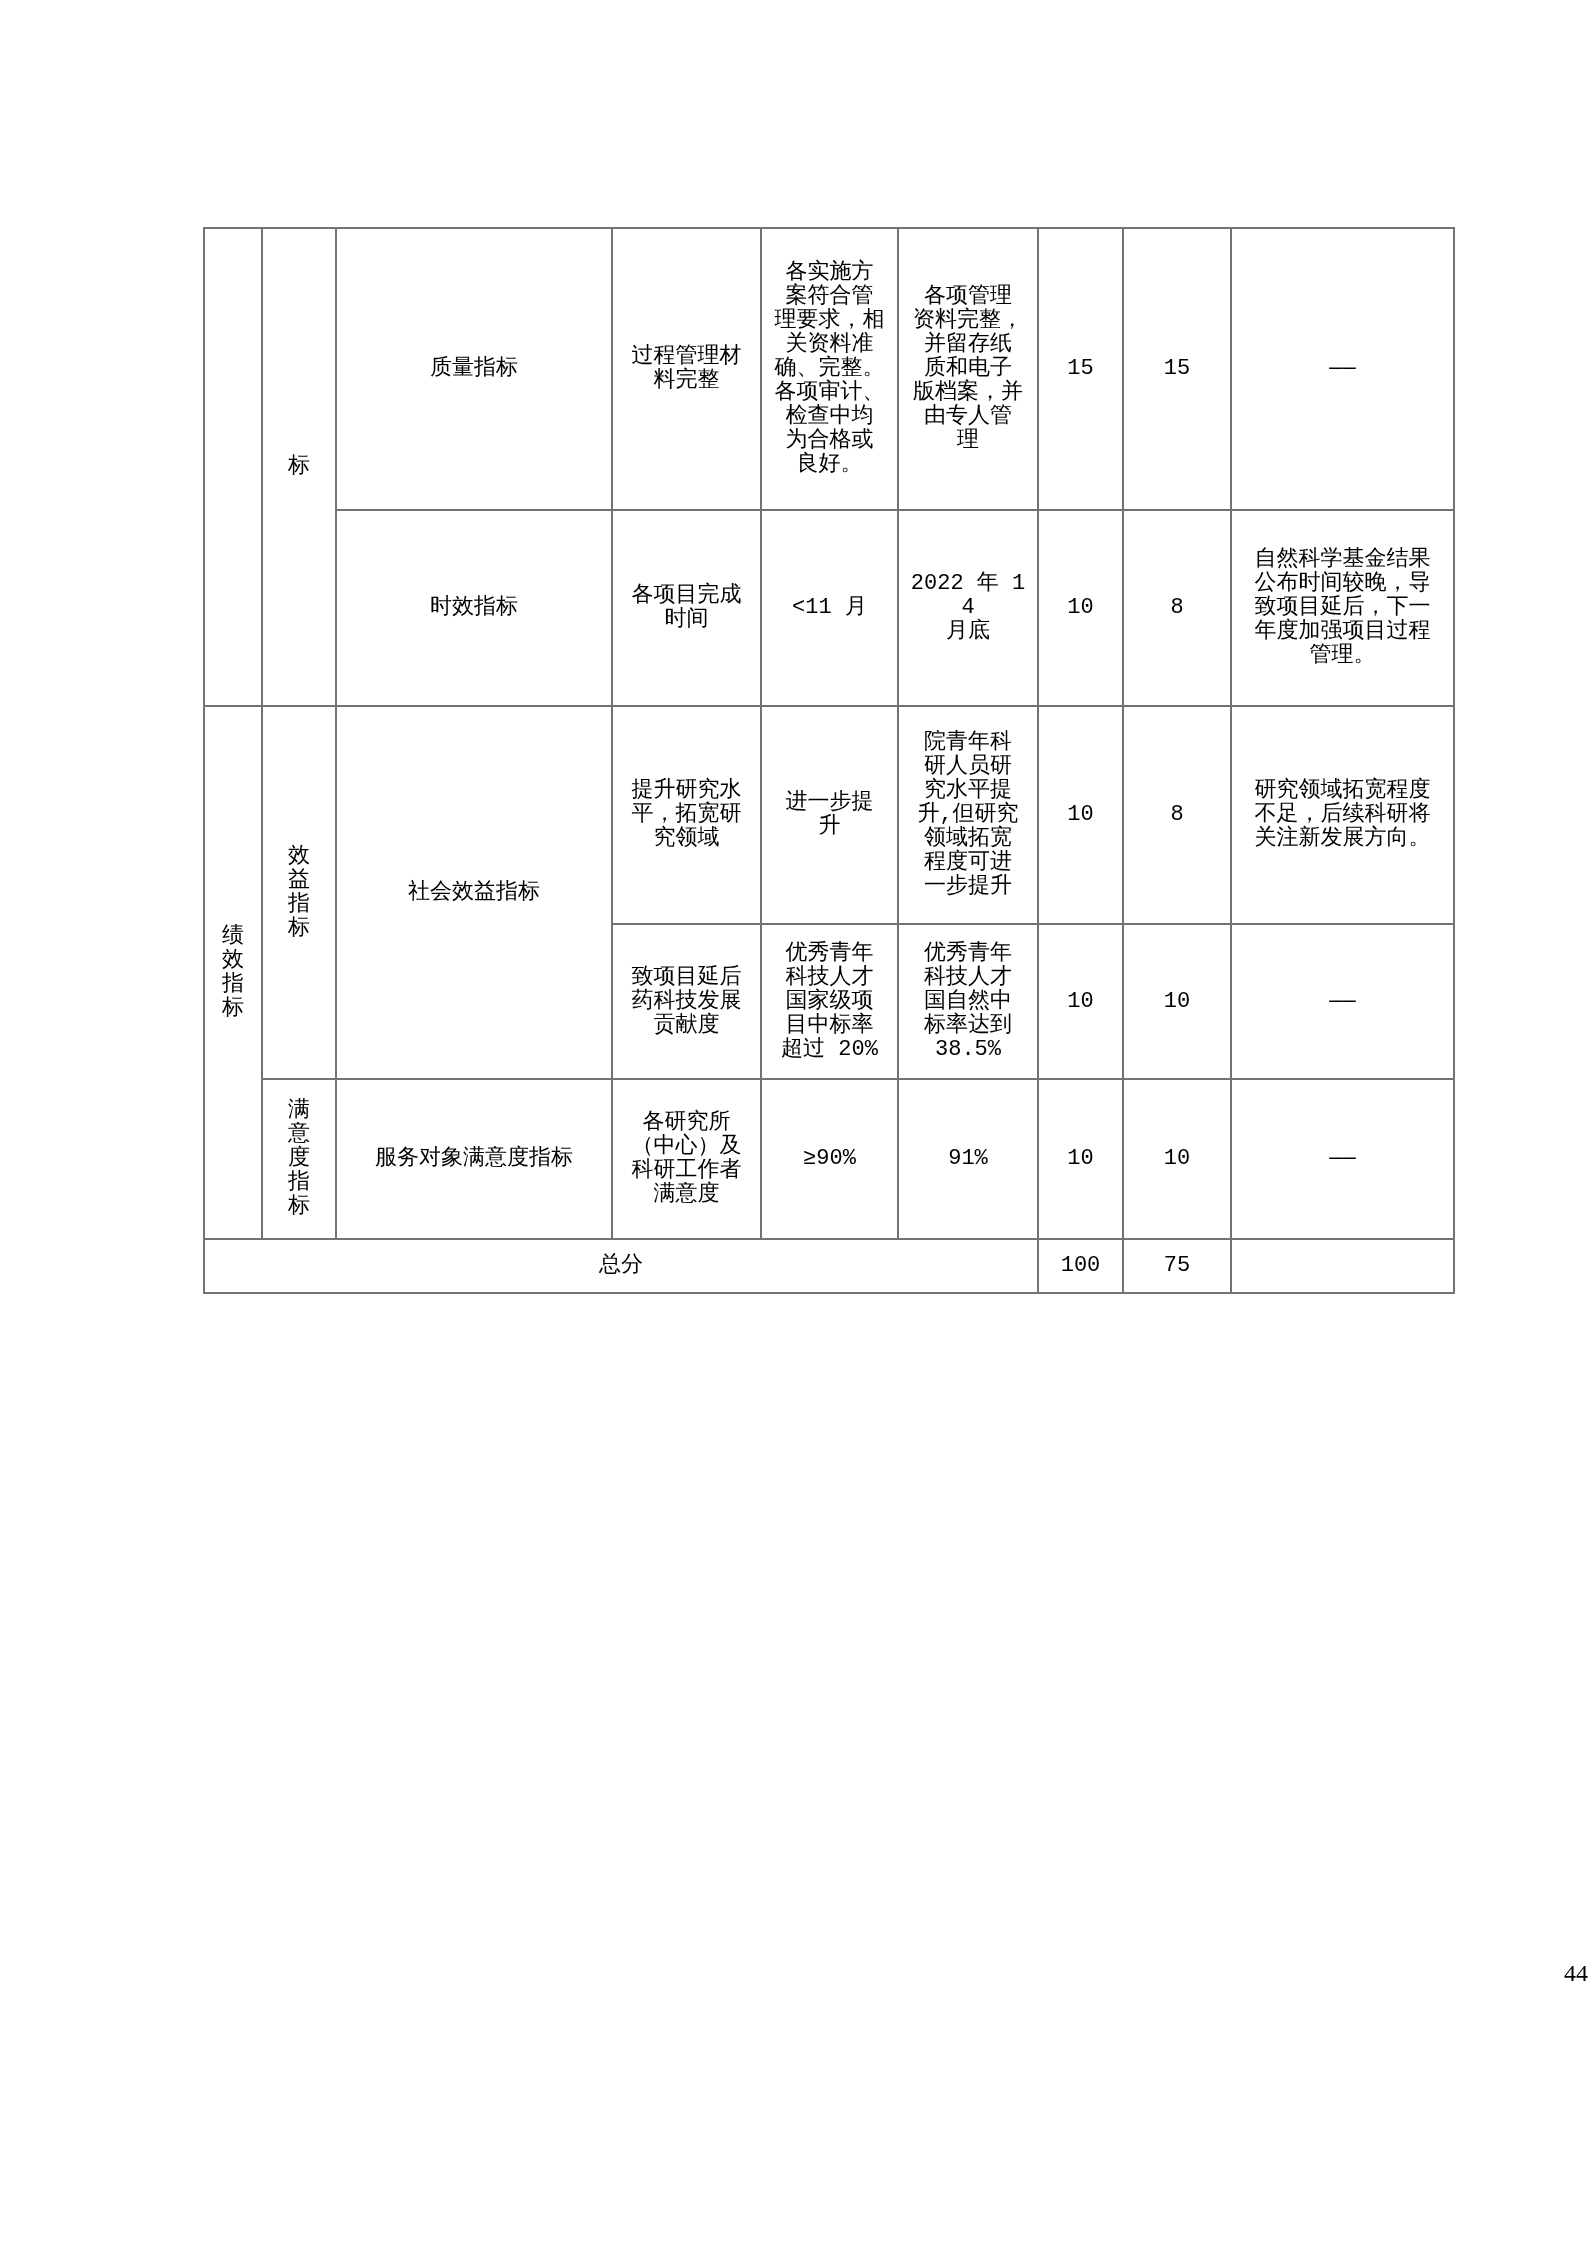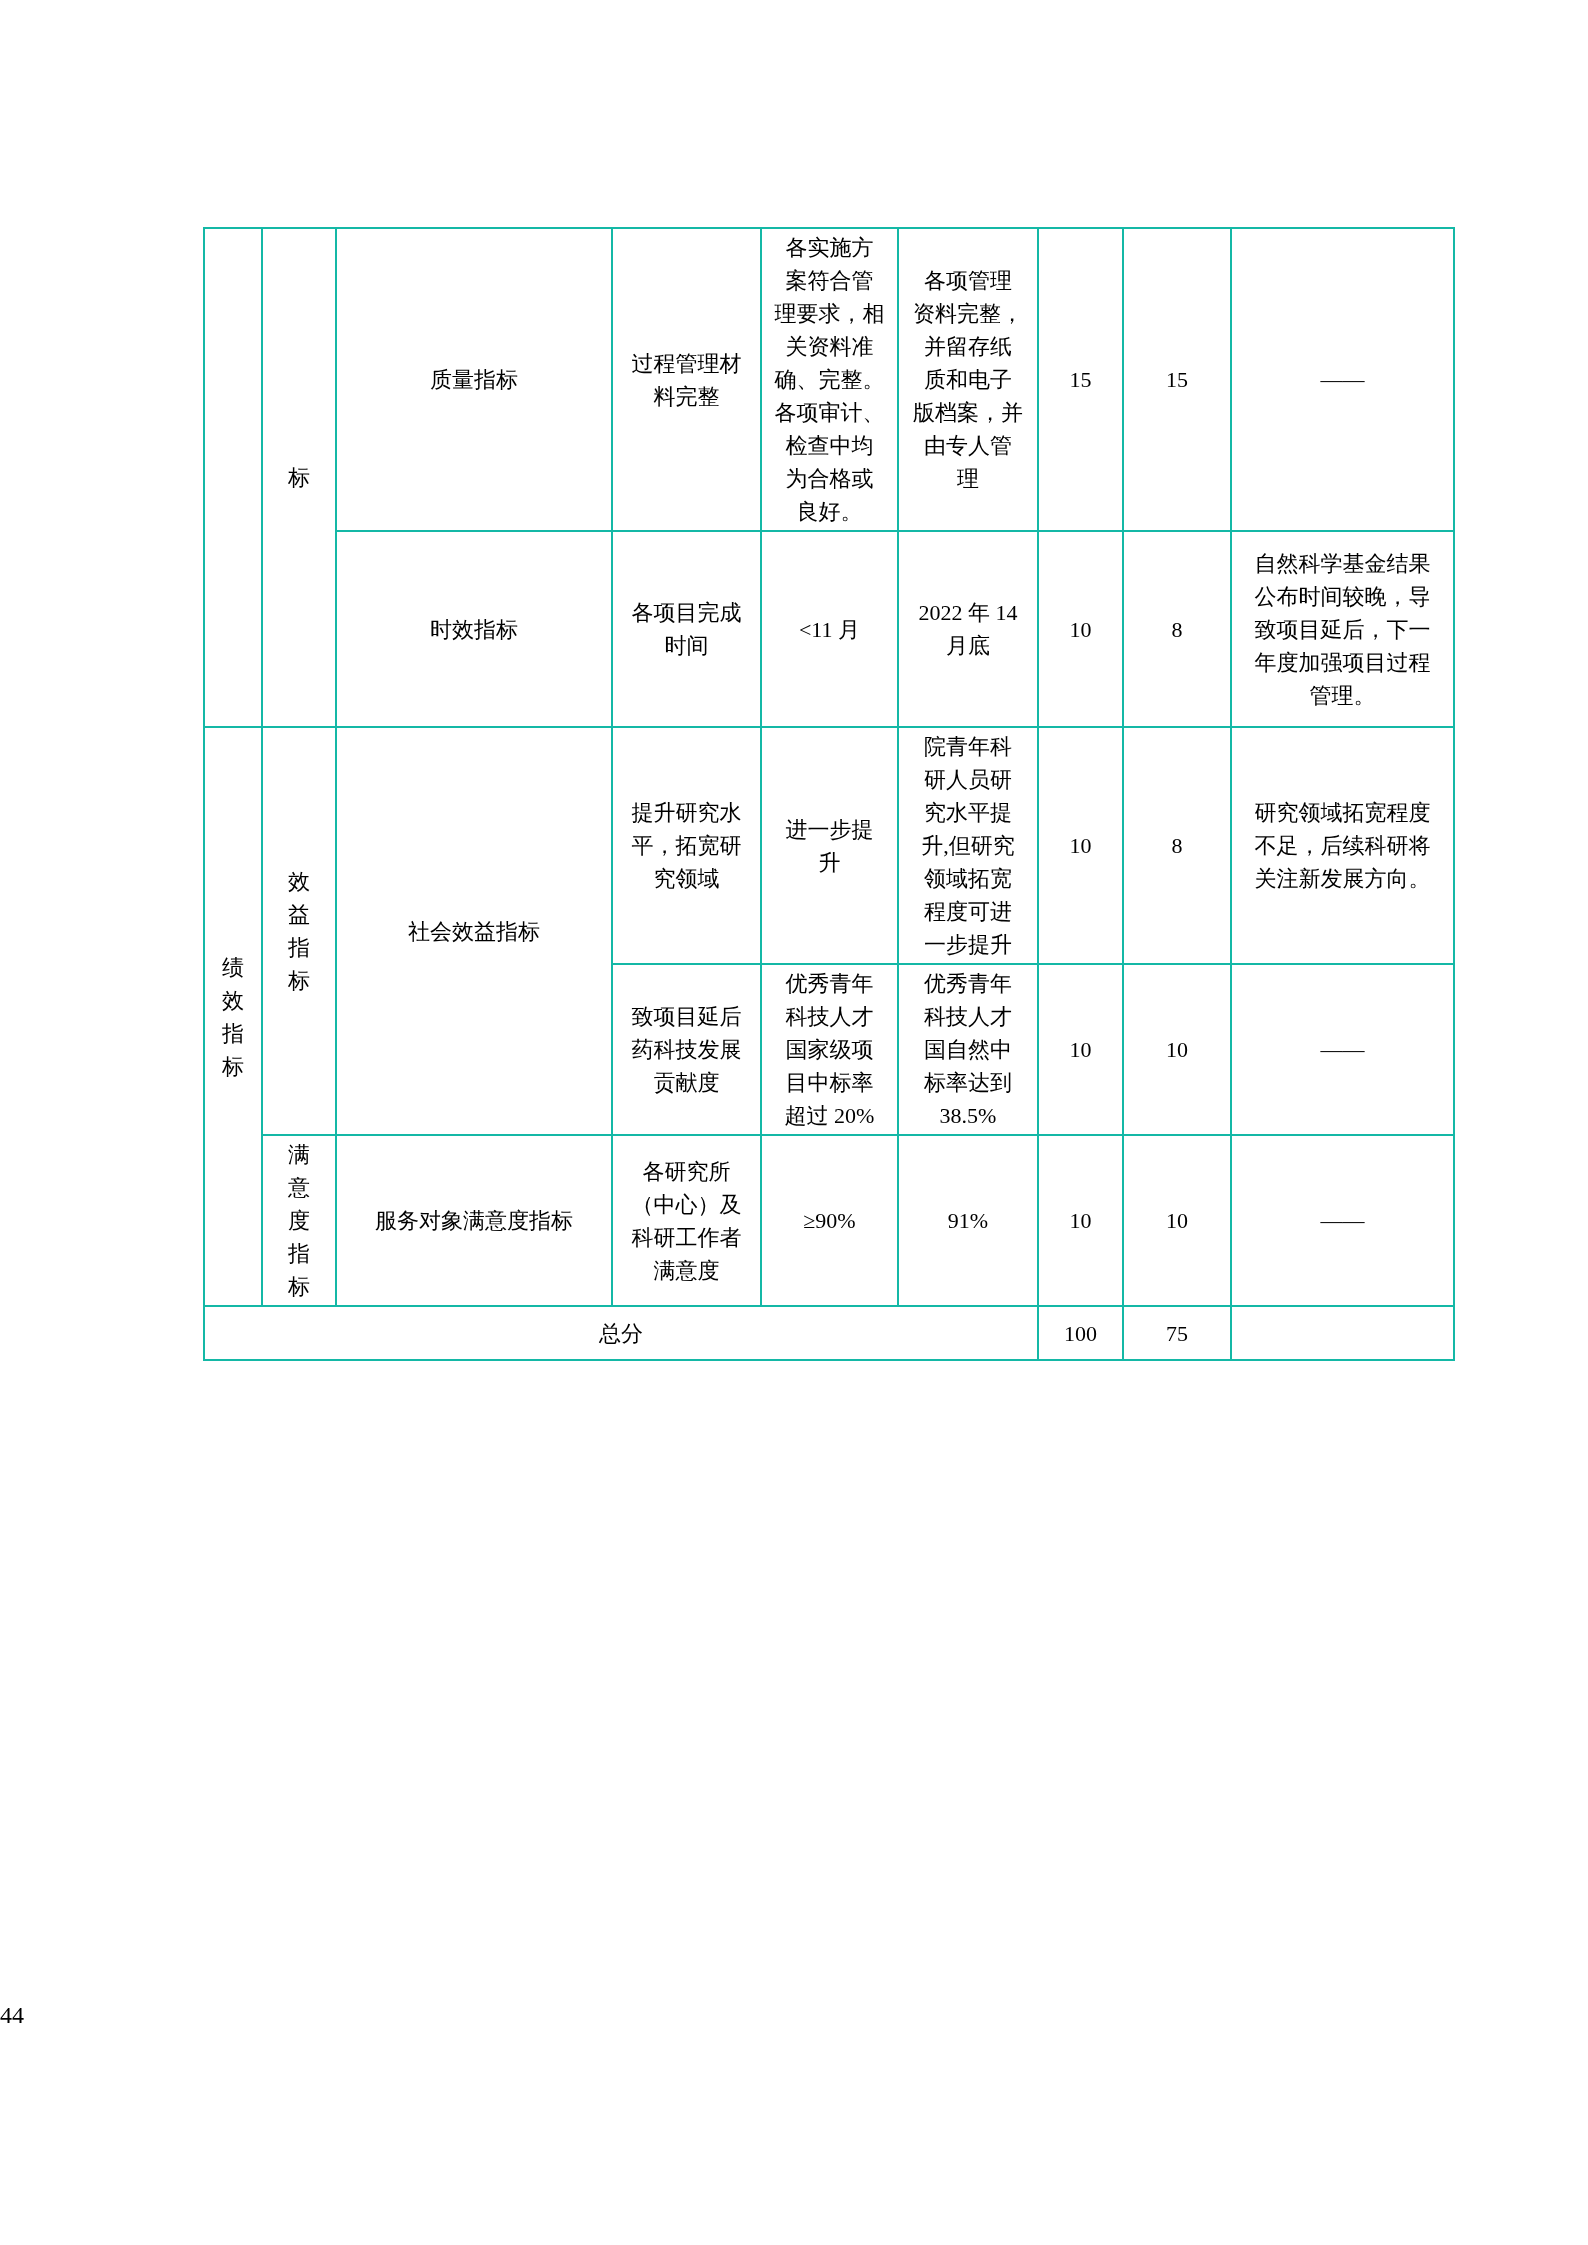--- a/index.html
+++ b/index.html
@@ -11,36 +11,37 @@
     color:#000;
   }
   .page{position:absolute;inset:0;background:#ffffff;}
   table.ptable{
     position:absolute;left:203px;top:227px;
     width:1250px;
     border-collapse:collapse;
     table-layout:fixed;
   }
   table.ptable td{
-    border:2px solid #14b8a6;
+    border:2px solid #737373;
     font-size:22px;
-    line-height:33px;
+    line-height:24px;
     text-align:center;
     vertical-align:middle;
     white-space:pre-line;
     padding:2px 9px;
     overflow:hidden;
     word-break:break-all;
+    font-family:Liberation Mono, monospace;
   }
   td.a-left{text-align:left;}
   td.v-top{vertical-align:top;padding-top:5px;}
   td.no-top{border-top:none;}
   .page-number{
-    position:absolute;left:0;top:2000px;width:100%;
-    text-align:left;font-size:24px;line-height:30px;
+    position:absolute;left:0;top:1958px;width:100%;
+    text-align:right;font-size:24px;line-height:30px;
   }
 </style>
 </head>
 <body>
 
 <div class="page">
 
   <table class="ptable">
     <colgroup>
       <col style="width:58px">

